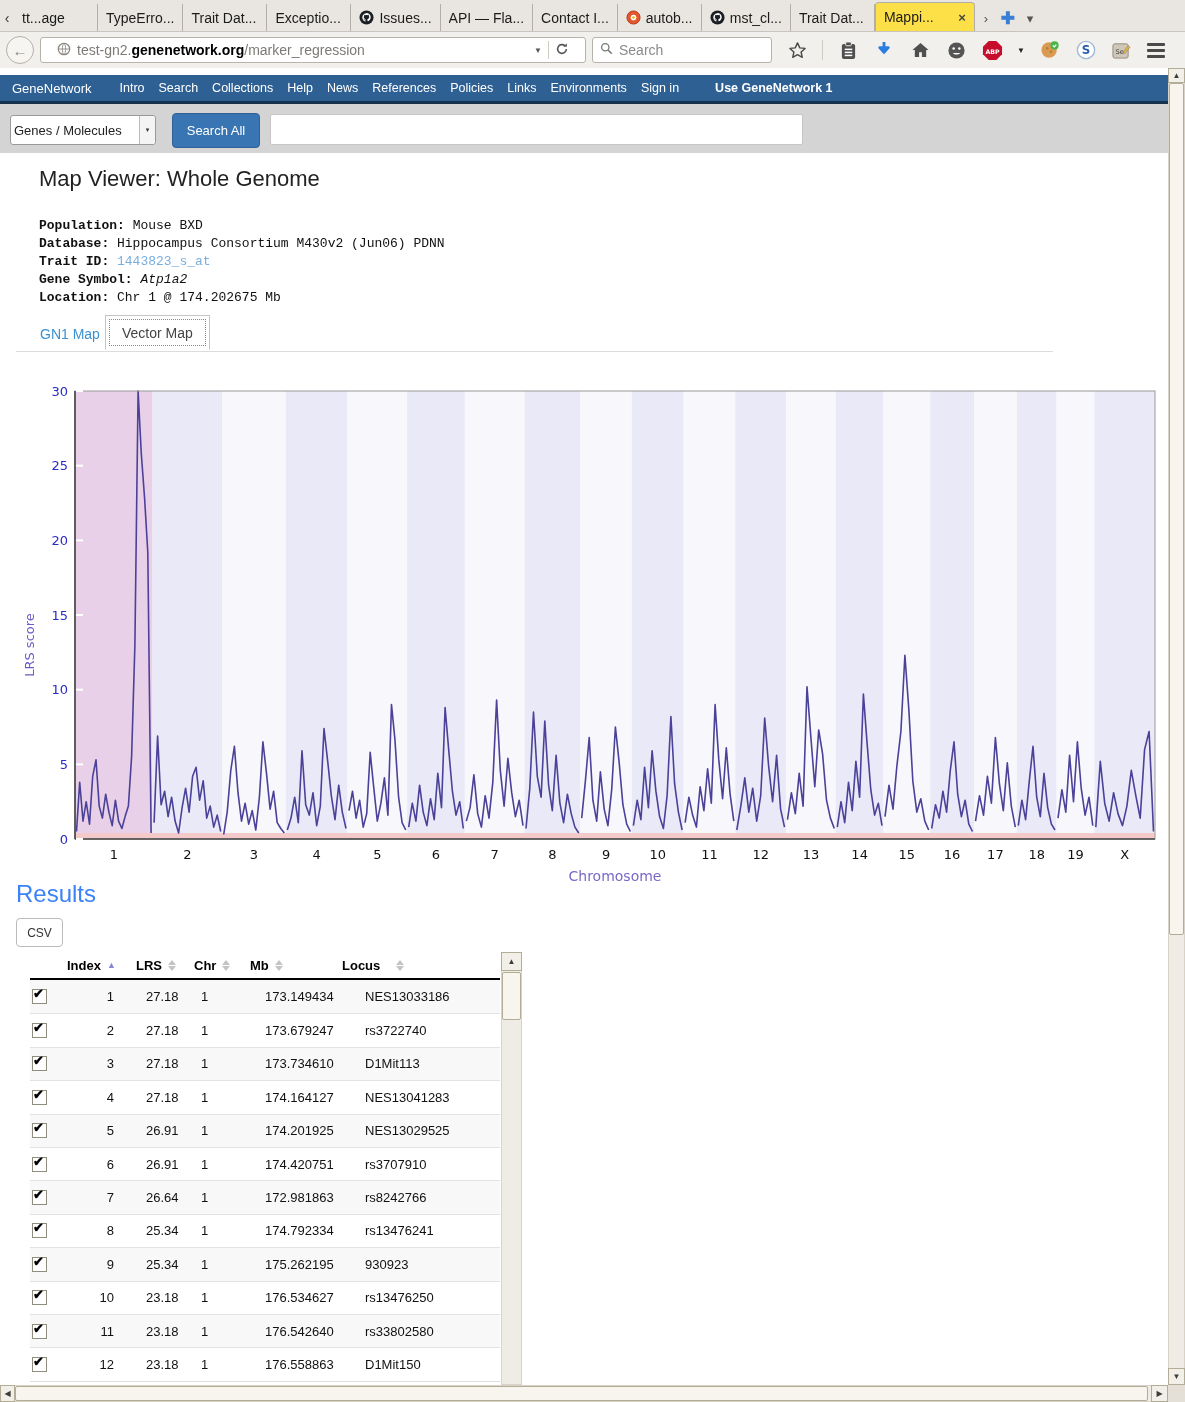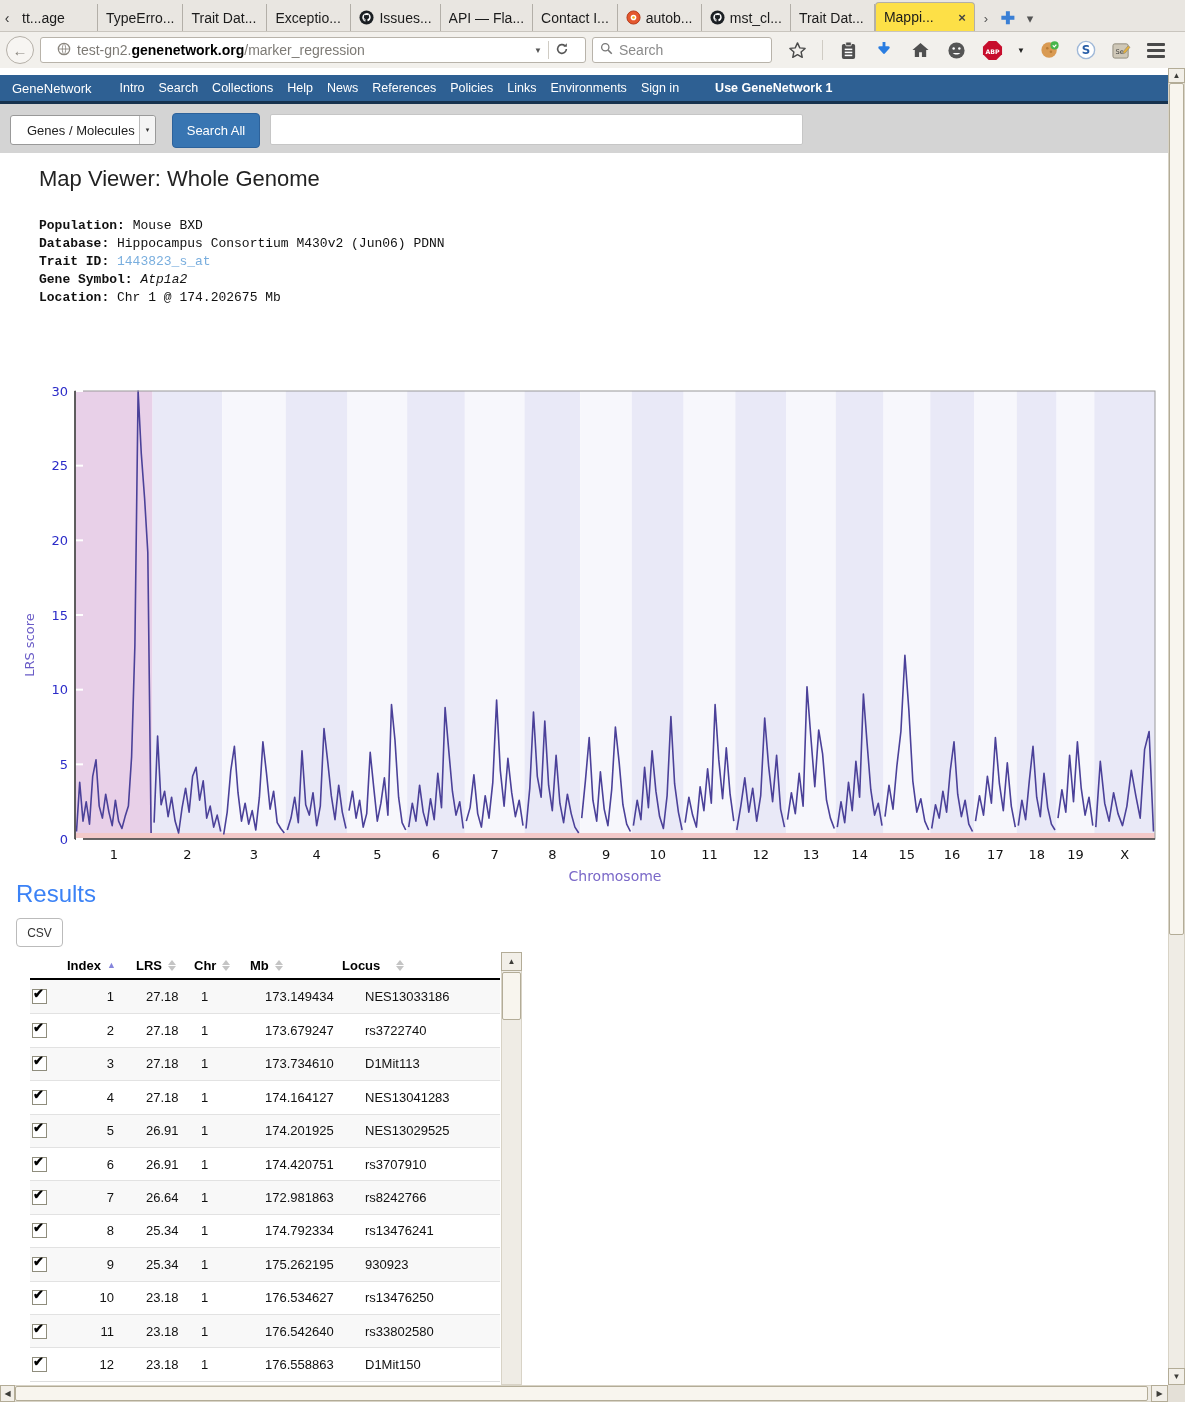--- a/index.html
+++ b/index.html
@@ -41,21 +41,21 @@
   .page{position:absolute;top:68px;left:0;width:1168px;height:1317px;background:#fff;overflow:hidden;}
   .gn-nav{position:absolute;top:7px;left:0;width:1168px;height:26px;background:#2e6093;
           border-bottom:3px solid #16324e;display:flex;align-items:center;color:#fff;font-size:12.5px;box-sizing:content-box;}
   .gn-brand{font-weight:normal;margin:0 28px 0 12px;font-size:13px;}
   .gn-links{display:flex;gap:14px;}
   .gn-link{color:#fff;}
   .gn-right{font-weight:bold;margin-left:36px;}
   .search-row{position:absolute;top:36px;left:0;width:1168px;height:49px;background:#d4d4d4;}
   .sel{position:absolute;left:10px;top:11px;width:146px;height:30px;background:#fff;border:1px solid #999;
        border-radius:3px;display:flex;align-items:center;font-size:13px;color:#222;box-sizing:border-box;}
-  .sel .sel-lbl{padding-left:16px;}
+  .sel .sel-lbl{padding-left:3px;}
   .sel .sel-arrow{margin-left:auto;width:15px;height:100%;border-left:1px solid #bbb;display:flex;
        align-items:center;justify-content:center;font-size:7px;color:#333;background:#f4f4f4;border-radius:0 3px 3px 0;}
   .search-all{position:absolute;left:172px;top:9px;width:86px;height:33px;background:#3875b2;border:1px solid #2d629b;
        border-radius:4px;color:#fff;font-size:13px;display:flex;align-items:center;justify-content:center;}
   .search-input{position:absolute;left:270px;top:10px;width:533px;height:31px;background:#fff;
        border:1px solid #c6c6c6;border-radius:2px;box-sizing:border-box;}
   .page-title{position:absolute;left:39px;top:98px;font-size:22px;color:#222;}
   .meta{position:absolute;left:39px;top:149px;font-size:13px;color:#111;line-height:18px;font-family:Liberation Mono, monospace;}
   .meta b{font-weight:bold;}
   .meta .v-link{color:#79aede;}
@@ -307,20 +307,24 @@
 
     <div class="page-title">Map Viewer: Whole Genome</div>
     <div class="meta" id="meta-block">
         <div><b>Population: </b><span>Mouse BXD</span></div>
         <div><b>Database: </b><span>Hippocampus Consortium M430v2 (Jun06) PDNN</span></div>
         <div><b>Trait ID: </b><span class="v-link">1443823_s_at</span></div>
         <div><b>Gene Symbol: </b><span class="v-italic">Atp1a2</span></div>
         <div><b>Location: </b><span>Chr 1 @ 174.202675 Mb</span></div>
       </div>
 
+    <div class="map-tabs">
+      <span class="gn1-tab">GN1 Map</span>
+      <span class="vector-tab">Vector Map</span>
+    </div>
 
     <div class="chart-wrap">
       <svg id="chart-svg" width="1140" height="510" class="chart-font">
           <rect x="55" y="8" width="77.56906077348066" height="448" fill="#e8d0e8"></rect>
           <rect x="132.56906077348066" y="8" width="69.61325966850829" height="448" fill="#e9e9f7"></rect>
           <rect x="202.18232044198896" y="8" width="63.646408839779006" height="448" fill="#f7f7fc"></rect>
           <rect x="265.82872928176795" y="8" width="61.65745856353591" height="448" fill="#e9e9f7"></rect>
           <rect x="327.48618784530385" y="8" width="59.668508287292816" height="448" fill="#f7f7fc"></rect>
           <rect x="387.15469613259665" y="8" width="57.67955801104973" height="448" fill="#e9e9f7"></rect>
           <rect x="444.8342541436464" y="8" width="59.668508287292816" height="448" fill="#f7f7fc"></rect>

